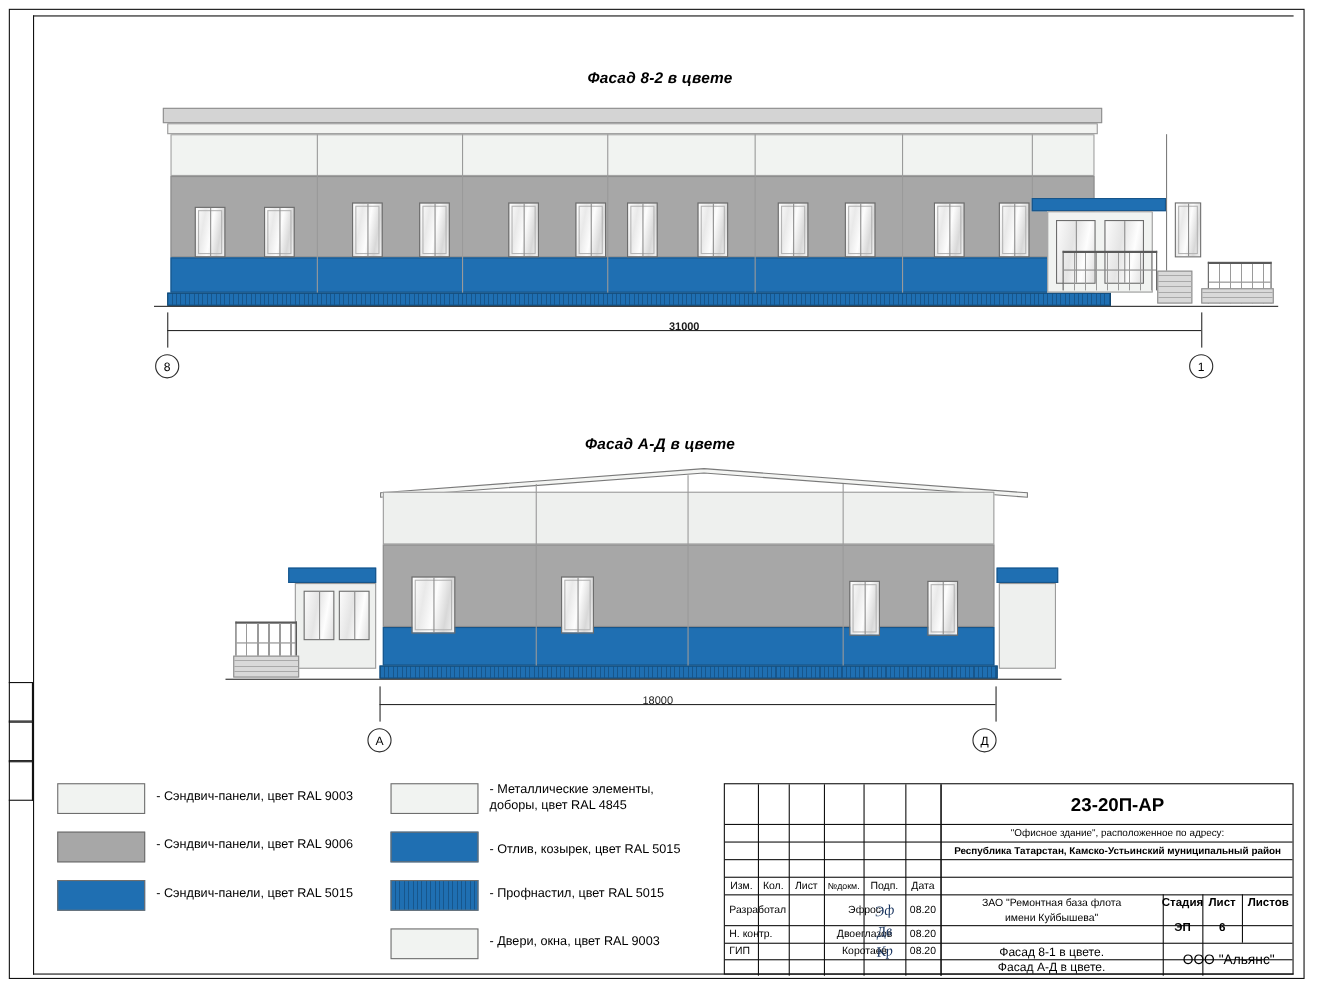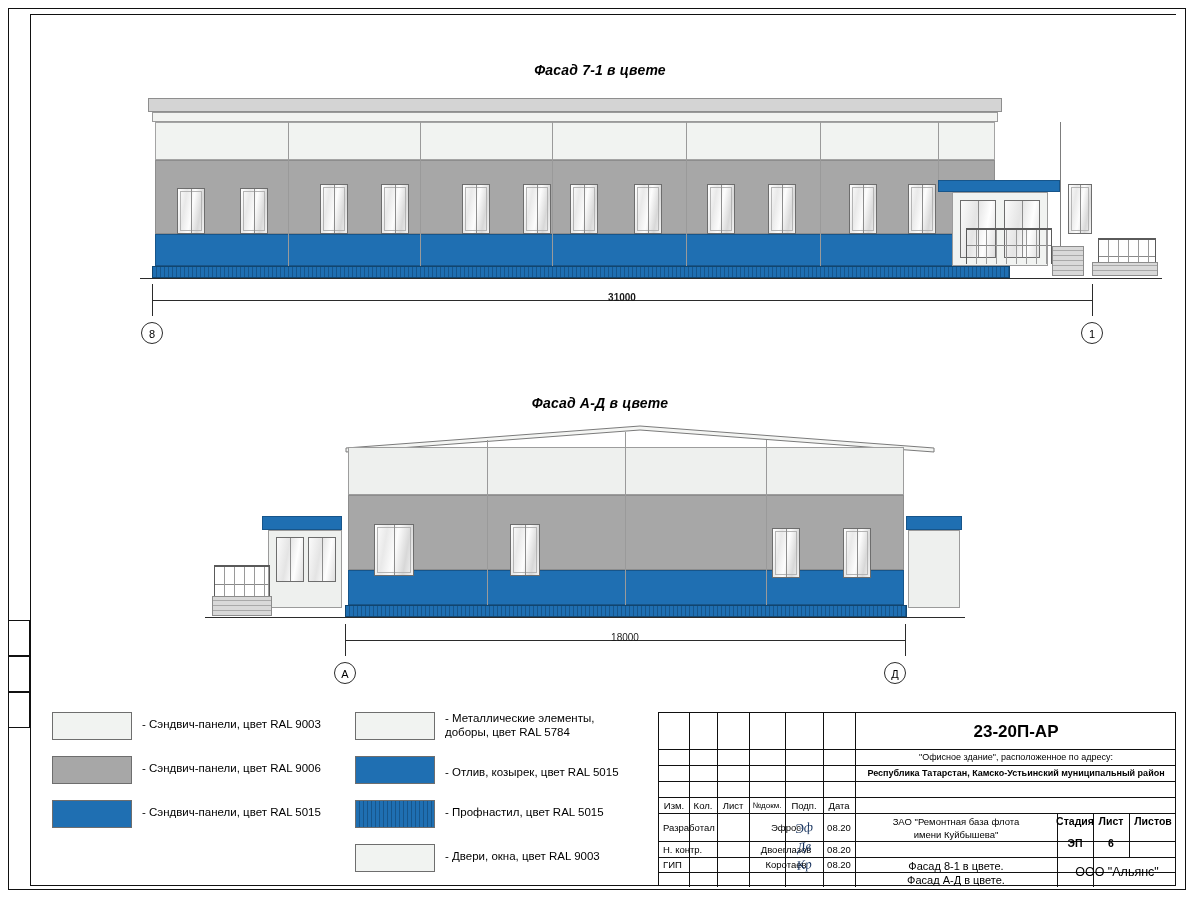--- a/index.html
+++ b/index.html
@@ -244,21 +244,21 @@
 <body>
 
 <div class="sheet">
 
   <div class="frame-outer"></div>
   <div class="frame-inner"></div>
   <div class="margin-box mb1"></div>
   <div class="margin-box mb2"></div>
   <div class="margin-box mb3"></div>
 
-  <div class="fac-title" id="title-1">Фасад 7-1 в цвете</div>
+  <div class="fac-title" id="title-1">Фасад 8-2 в цвете</div>
 
   <div class="elev">
     <div class="e1-parapet"></div>
     <div class="e1-parapet2"></div>
     <div class="e1-upper"></div>
     <div class="e1-mid"></div>
     <div class="e1-blue"></div>
     <div class="e1-plinth"></div>
     <div class="e1-ground"></div>
 
@@ -361,21 +361,21 @@
     <div class="e2-vest"></div>
     <div class="e2-vestR"></div>
     <div class="door" style="left:276px; top:537px; width:28px; height:45px;"></div>
     <div class="door" style="left:308px; top:537px; width:28px; height:45px;"></div>
     <div class="railing" style="left:214px; top:565px; width:56px; height:40px;"></div>
     <div class="steps" style="left:212px; top:596px; width:60px; height:20px;"></div>
 
     <div class="dim-line" style="left:345px; top:640px; width:560px;"></div>
     <div class="dim-tick" style="left:345px; top:624px; height:32px;"></div>
     <div class="dim-tick" style="left:905px; top:624px; height:32px;"></div>
-    <div class="dim-text" style="left:555px; top:632px; width:140px;">18000</div>
+    <div class="dim-text" style="left:528px; top:632px; width:140px;">18000</div>
     <div class="axis-bubble" style="left:334px; top:662px;">А</div>
     <div class="axis-bubble" style="left:884px; top:662px;">Д</div>
   </div>
 
   <div>
     <div class="legend-row" style="left:52px; top:712px;">
       <div class="sw" style="background:#f1f3f1;"></div>
       <div class="sw-label">- Сэндвич-панели, цвет RAL 9003</div>
     </div>
     <div class="legend-row" style="left:52px; top:756px;">
@@ -383,21 +383,21 @@
       <div class="sw-label">- Сэндвич-панели, цвет RAL 9006</div>
     </div>
     <div class="legend-row" style="left:52px; top:800px;">
       <div class="sw" style="background:#1f6fb2;"></div>
       <div class="sw-label">- Сэндвич-панели, цвет RAL 5015</div>
     </div>
 
     <div class="legend-row" style="left:355px; top:712px;">
       <div class="sw" style="background:#f1f3f1;"></div>
       <div class="sw-label" style="padding-top:0;">- Металлические элементы,
-доборы, цвет RAL 5784</div>
+доборы, цвет RAL 4845</div>
     </div>
     <div class="legend-row" style="left:355px; top:756px;align-items:center;">
       <div class="sw" style="background:#1f6fb2;"></div>
       <div class="sw-label">- Отлив, козырек, цвет RAL 5015</div>
     </div>
     <div class="legend-row" style="left:355px; top:800px;">
       <div class="sw" style="background:#1f6fb2; background-image:repeating-linear-gradient(90deg,#1f6fb2 0 3px,#17568c 3px 4px);"></div>
       <div class="sw-label">- Профнастил, цвет RAL 5015</div>
     </div>
     <div class="legend-row" style="left:355px; top:844px;">

